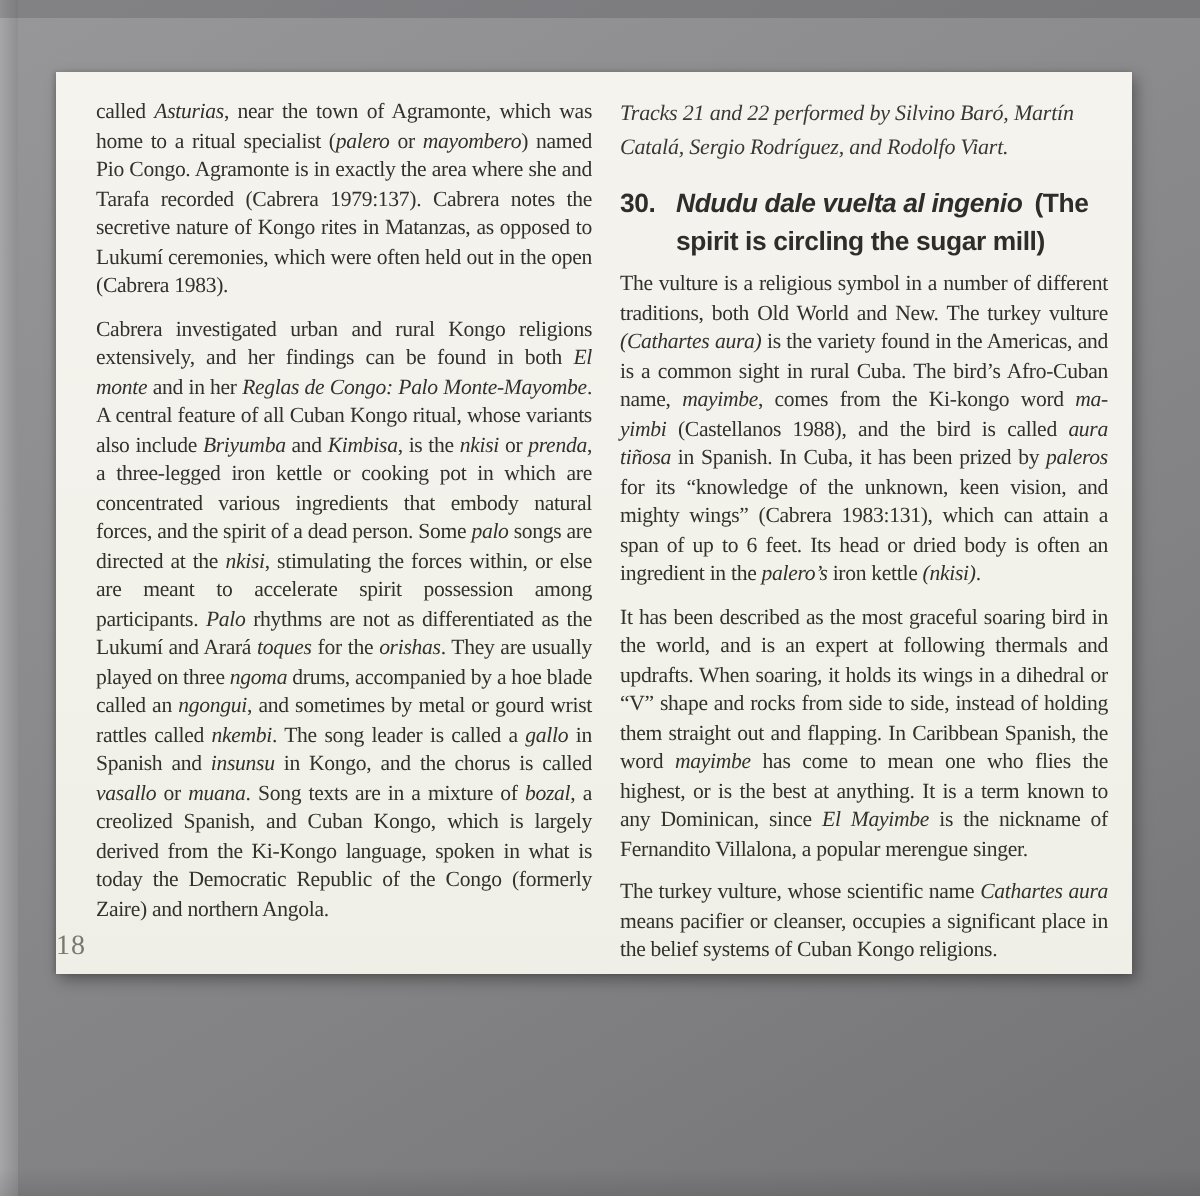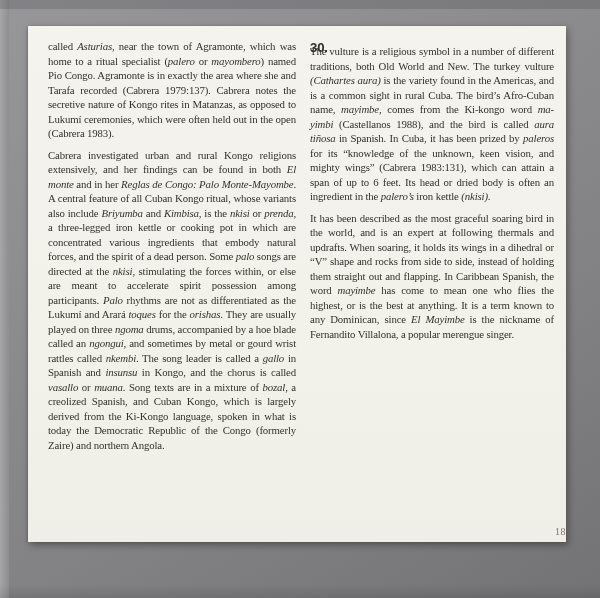--- a/index.html
+++ b/index.html
@@ -18,21 +18,21 @@
   }
   .top-shade{
     position:absolute;left:0;top:0;width:100%;height:9px;
     background:rgba(40,40,42,0.18);
   }
   .bottom-shade{
     position:absolute;left:0;bottom:0;width:100%;height:14px;
     background:linear-gradient(180deg,rgba(0,0,0,0),rgba(0,0,0,0.10));
   }
   .page{
-    position:absolute;left:28px;top:26px;width:538px;height:516px;
+    position:absolute;left:28px;top:36px;width:538px;height:451px;
     background:linear-gradient(180deg,#f4f3ee 0%,#f2f1ea 60%,#efeee7 100%);
     box-shadow:2px 3px 7px rgba(0,0,0,0.35), -1px 0 2px rgba(0,0,0,0.15);
     overflow:hidden;
   }
   .content{
     position:absolute;left:20px;right:12px;top:13px;bottom:22px;
     display:flex;gap:14px;
   }
   .col{min-width:0;}
   .col-left{width:248px;flex:0 0 248px;}
@@ -54,21 +54,21 @@
     font-weight:bold;font-size:13.2px;line-height:18.5px;
     letter-spacing:-0.2px;color:#2e2d29;
     margin:0 0 5px 0;
   }
   .track-heading.second{margin-top:8px;}
   .tnum{position:absolute;left:0;top:0;font-style:normal;}
   .ttitle{font-style:italic;padding-right:6px;}
   .ttrans{font-style:normal;}
   .page-number{
     position:absolute;left:0;right:0;bottom:5px;
-    text-align:right;font-size:10px;letter-spacing:0.5px;
+    text-align:left;font-size:14px;letter-spacing:0.5px;
     color:#7b786f;
   }
 </style>
 </head>
 <body>
 
 <div class="scene">
   <div class="backdrop"></div>
   <div class="spine-highlight"></div>
   <div class="top-shade"></div>
@@ -76,28 +76,31 @@
 
   <div class="page">
     <div class="content">
 
       <div class="col col-left">
         <p class="body-text"><span>called </span><span class="it">Asturias</span><span>, near the town of Agramonte, which was home to a ritual specialist (</span><span class="it">palero</span><span> or </span><span class="it">mayombero</span><span>) named Pio Congo. Agramonte is in exactly the area where she and Tarafa recorded (Cabrera 1979:137). Cabrera notes the secretive nature of Kongo rites in Matanzas, as opposed to Lukumí ceremonies, which were often held out in the open (Cabrera 1983).</span></p>
         <p class="body-text"><span>Cabrera investigated urban and rural Kongo religions extensively, and her findings can be found in both </span><span class="it">El monte</span><span> and in her </span><span class="it">Reglas de Congo: Palo Monte-Mayombe</span><span>. A central feature of all Cuban Kongo ritual, whose variants also include </span><span class="it">Briyumba</span><span> and </span><span class="it">Kimbisa</span><span>, is the </span><span class="it">nkisi</span><span> or </span><span class="it">prenda</span><span>, a three-legged iron kettle or cooking pot in which are concentrated various ingredients that embody natural forces, and the spirit of a dead person. Some </span><span class="it">palo</span><span> songs are directed at the </span><span class="it">nkisi</span><span>, stimulating the forces within, or else are meant to accelerate spirit possession among participants. </span><span class="it">Palo</span><span> rhythms are not as differentiated as the Lukumí and Arará </span><span class="it">toques</span><span> for the </span><span class="it">orishas</span><span>. They are usually played on three </span><span class="it">ngoma</span><span> drums, accompanied by a hoe blade called an </span><span class="it">ngongui</span><span>, and sometimes by metal or gourd wrist rattles called </span><span class="it">nkembi</span><span>. The song leader is called a </span><span class="it">gallo</span><span> in Spanish and </span><span class="it">insunsu</span><span> in Kongo, and the chorus is called </span><span class="it">vasallo</span><span> or </span><span class="it">muana</span><span>. Song texts are in a mixture of </span><span class="it">bozal</span><span>, a creolized Spanish, and Cuban Kongo, which is largely derived from the Ki-Kongo language, spoken in what is today the Democratic Republic of the Congo (formerly Zaire) and northern Angola.</span></p>
       </div>
 
       <div class="col col-right">
+        <p class="credit">Tracks 21 and 22 performed by Silvino Baró, Martín Catalá, Sergio Rodríguez, and Rodolfo Viart.</p>
 
         <div class="track-heading">
           <span class="tnum">30.</span>
+          <span class="ttext"><em class="ttitle">Ndudu dale vuelta al ingenio</em><span class="ttrans">(The spirit is circling the sugar mill)</span></span>
         </div>
 
         <p class="body-text"><span>The vulture is a religious symbol in a number of different traditions, both Old World and New. The turkey vulture </span><span class="it">(Cathartes aura)</span><span> is the variety found in the Americas, and is a common sight in rural Cuba. The bird’s Afro-Cuban name, </span><span class="it">mayimbe</span><span>, comes from the Ki-kongo word </span><span class="it">ma-yimbi</span><span> (Castellanos 1988), and the bird is called </span><span class="it">aura tiñosa</span><span> in Spanish. In Cuba, it has been prized by </span><span class="it">paleros</span><span> for its “knowledge of the unknown, keen vision, and mighty wings” (Cabrera 1983:131), which can attain a span of up to 6 feet. Its head or dried body is often an ingredient in the </span><span class="it">palero’s</span><span> iron kettle </span><span class="it">(nkisi)</span><span>.</span></p>
         <p class="body-text"><span>It has been described as the most graceful soaring bird in the world, and is an expert at following thermals and updrafts. When soaring, it holds its wings in a dihedral or “V” shape and rocks from side to side, instead of holding them straight out and flapping. In Caribbean Spanish, the word </span><span class="it">mayimbe</span><span> has come to mean one who flies the highest, or is the best at anything. It is a term known to any Dominican, since </span><span class="it">El Mayimbe</span><span> is the nickname of Fernandito Villalona, a popular merengue singer.</span></p>
 
 
+        <p class="body-text"><span>The turkey vulture, whose scientific name </span><span class="it">Cathartes aura</span><span> means pacifier or cleanser, occupies a significant place in the belief systems of Cuban Kongo religions.</span></p>
       </div>
 
     </div>
 
     <div class="page-number">18</div>
   </div>
 </div>
 
 </body></html>

